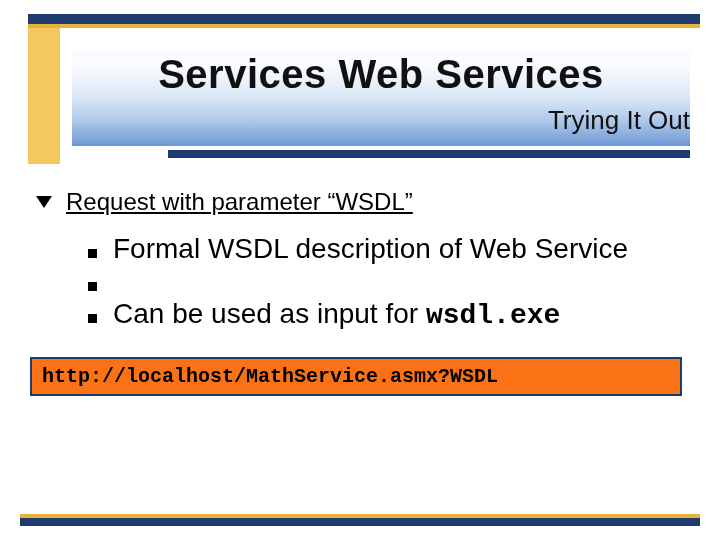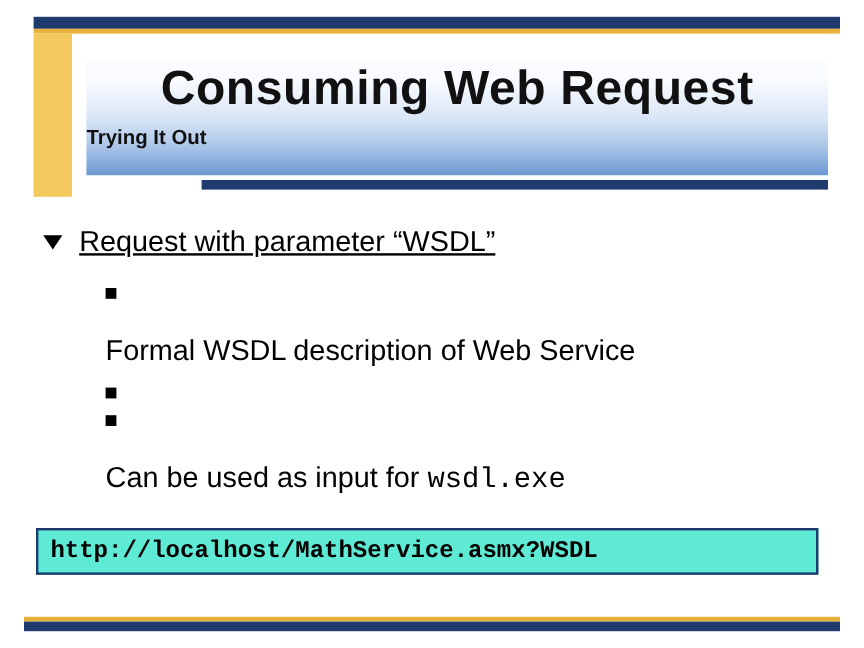--- a/index.html
+++ b/index.html
@@ -82,23 +82,23 @@
     font-size: 40px;
     font-weight: bold;
     color: #111;
     letter-spacing: 0.5px;
   }
   .title-sub {
     position: absolute;
     left: 72px;
     right: 30px;
     top: 105px;
-    text-align: left;
-    font-size: 17px;
-    font-weight: bold;
+    text-align: right;
+    font-size: 26px;
+    font-weight: normal;
     color: #111;
   }
 
   
   .header-underline {
     position: absolute;
     left: 168px;
     right: 30px;
     top: 150px;
     height: 8px;
@@ -127,65 +127,65 @@
     border-left: 8px solid transparent;
     border-right: 8px solid transparent;
     border-top: 12px solid #000;
     flex: 0 0 auto;
     margin-left: 6px;
   }
   .sublist {
     margin-left: 58px;
   }
   .subitem {
-    font-size: 24px;
+    font-size: 28px;
     color: #000;
     display: flex;
     align-items: baseline;
-    gap: 28px;
+    gap: 16px;
     margin: 4px 0;
     line-height: 1.35;
-    flex-direction: column;
   }
   .squarebullet {
     width: 9px;
     height: 9px;
     background: #000;
     flex: 0 0 auto;
     margin-top: 10px;
   }
   .mono {
     font-family: "Courier New", Courier, monospace;
+    font-weight: bold;
   }
 
   
   .codebox {
     margin-top: 22px;
     border: 2px solid #1f3a6e;
-    background: #5eead4;
+    background: #f97316;
     padding: 6px 10px;
     font-family: "Courier New", Courier, monospace;
     font-size: 20px;
     font-weight: bold;
     color: #000;
     width: 628px;
   }
 </style>
 </head>
 <body>
 
 <div class="page">
 
   <div class="topbar-navy"></div>
   <div class="topbar-gold"></div>
 
   <div class="gold-side"></div>
 
   <div class="header-band"></div>
-  <div class="title-main">Consuming Web Request</div>
+  <div class="title-main">Services Web Services</div>
   <div class="title-sub">Trying It Out</div>
   <div class="header-underline"></div>
 
   <div class="content">
     <div class="topline">
       <span class="arrowdown"></span>
       <span>Request with parameter “WSDL”</span>
     </div>
 
     <div class="sublist">

